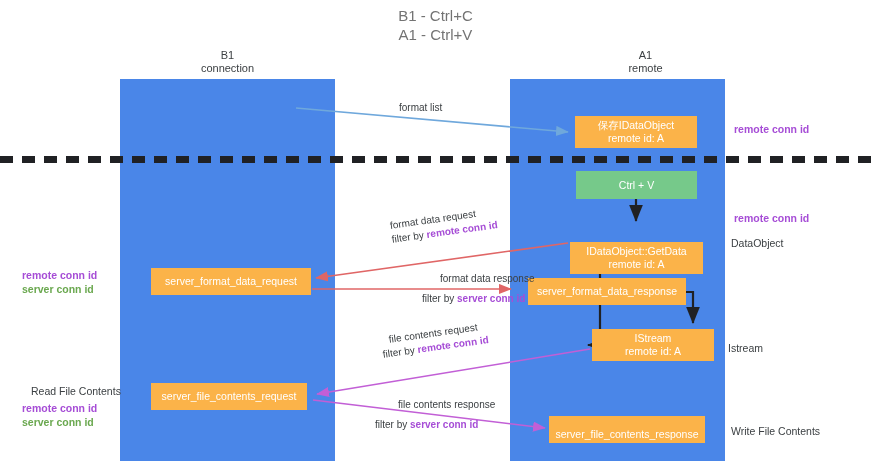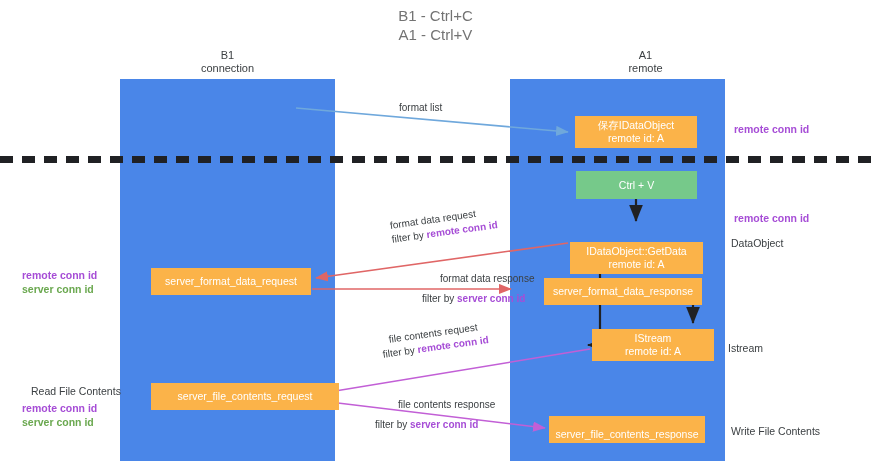--- a/index.html
+++ b/index.html
@@ -45,23 +45,23 @@
   }
   .node .l2{font-size:10.5px;}
   .green{background:#76c98a;}
   .orange{background:#fbb349;}
 
   #n-ctrlc{left:159px;top:95px;width:137px;height:28px;}
   #n-idataobject{left:575px;top:116px;width:122px;height:32px;align-items:center;}
   #n-ctrlv{left:576px;top:171px;width:121px;height:28px;}
   #n-getdata{left:570px;top:242px;width:133px;height:32px;}
   #n-fmt-req{left:151px;top:268px;width:160px;height:27px;}
-  #n-fmt-resp{left:544px;top:278px;width:158px;height:27px;}
+  #n-fmt-resp{left:528px;top:278px;width:158px;height:27px;}
   #n-istream{left:592px;top:329px;width:122px;height:32px;}
-  #n-file-req{left:151px;top:383px;width:188px;height:27px;}
+  #n-file-req{left:151px;top:383px;width:156px;height:27px;}
   #n-file-resp{left:549px;top:416px;width:156px;height:27px;justify-content:flex-end;}
 
   
   .ann{font-size:10.5px;line-height:14px;}
   .purple{color:#a64dd6;font-weight:bold;}
   .greenT{color:#6aa84f;font-weight:bold;}
   .plain{color:#3c4043;}
 
   #ann-r1{left:734px;top:122px;}
   #ann-r2{left:734px;top:211px;}

